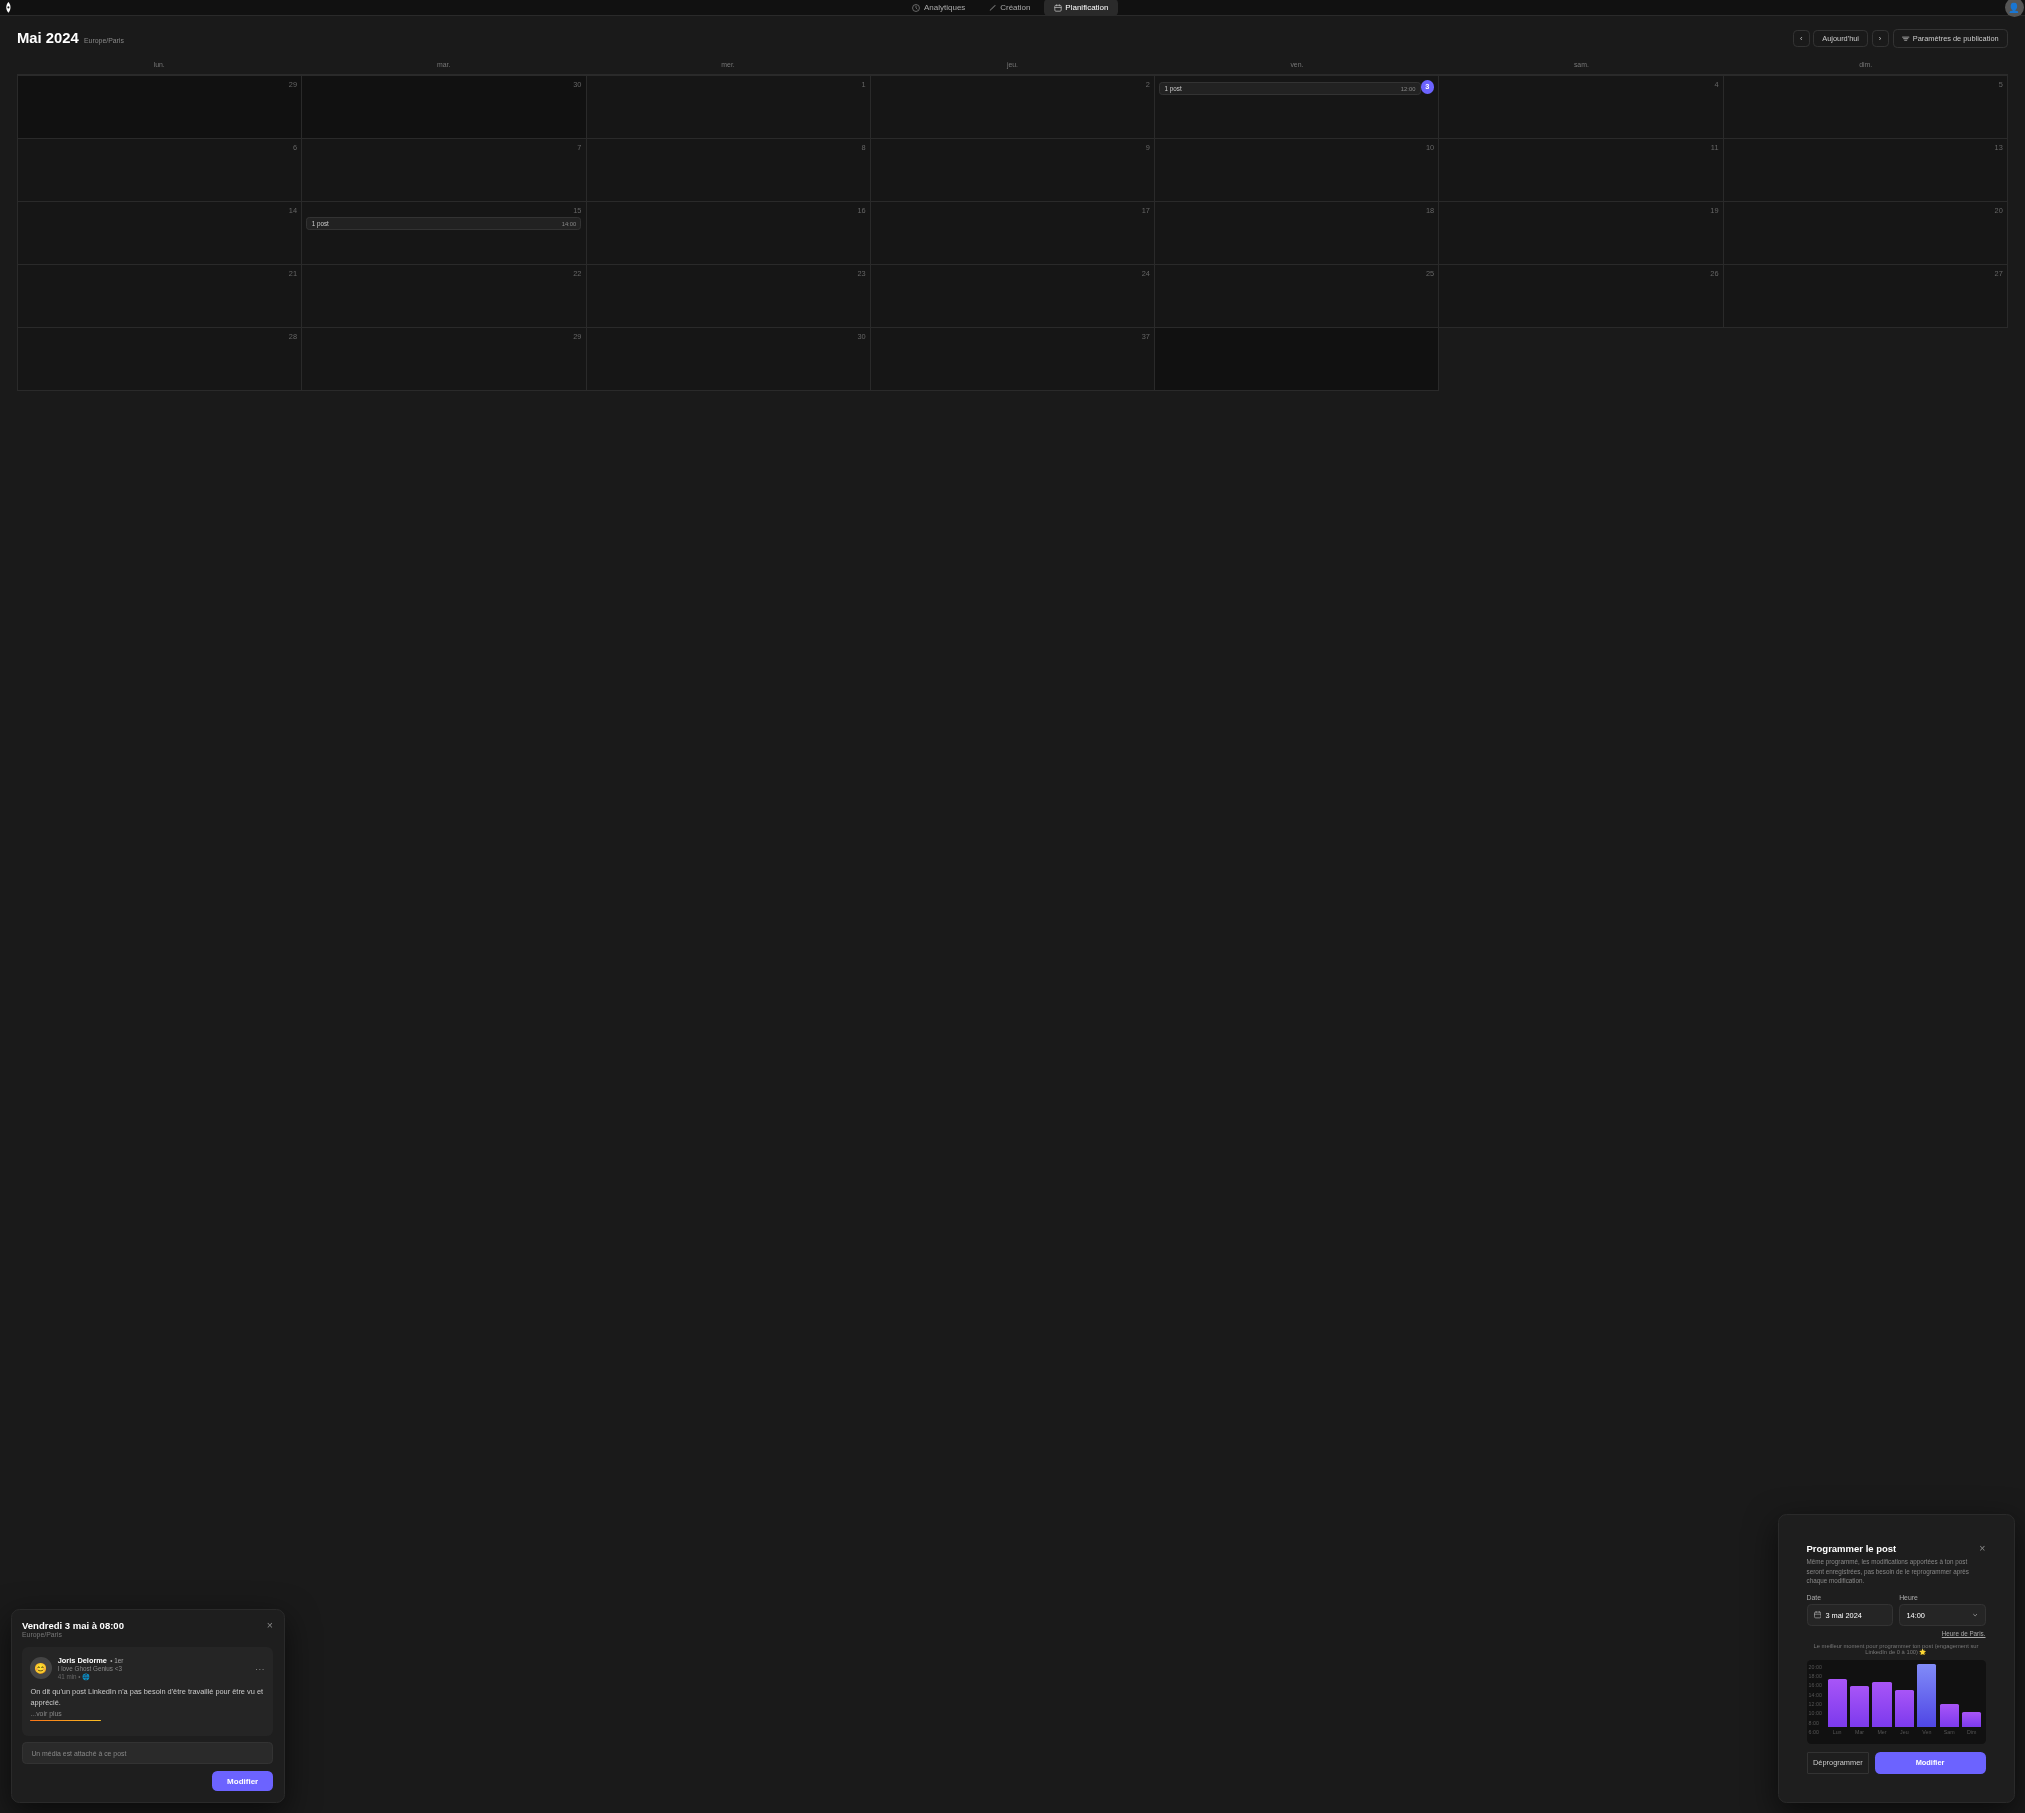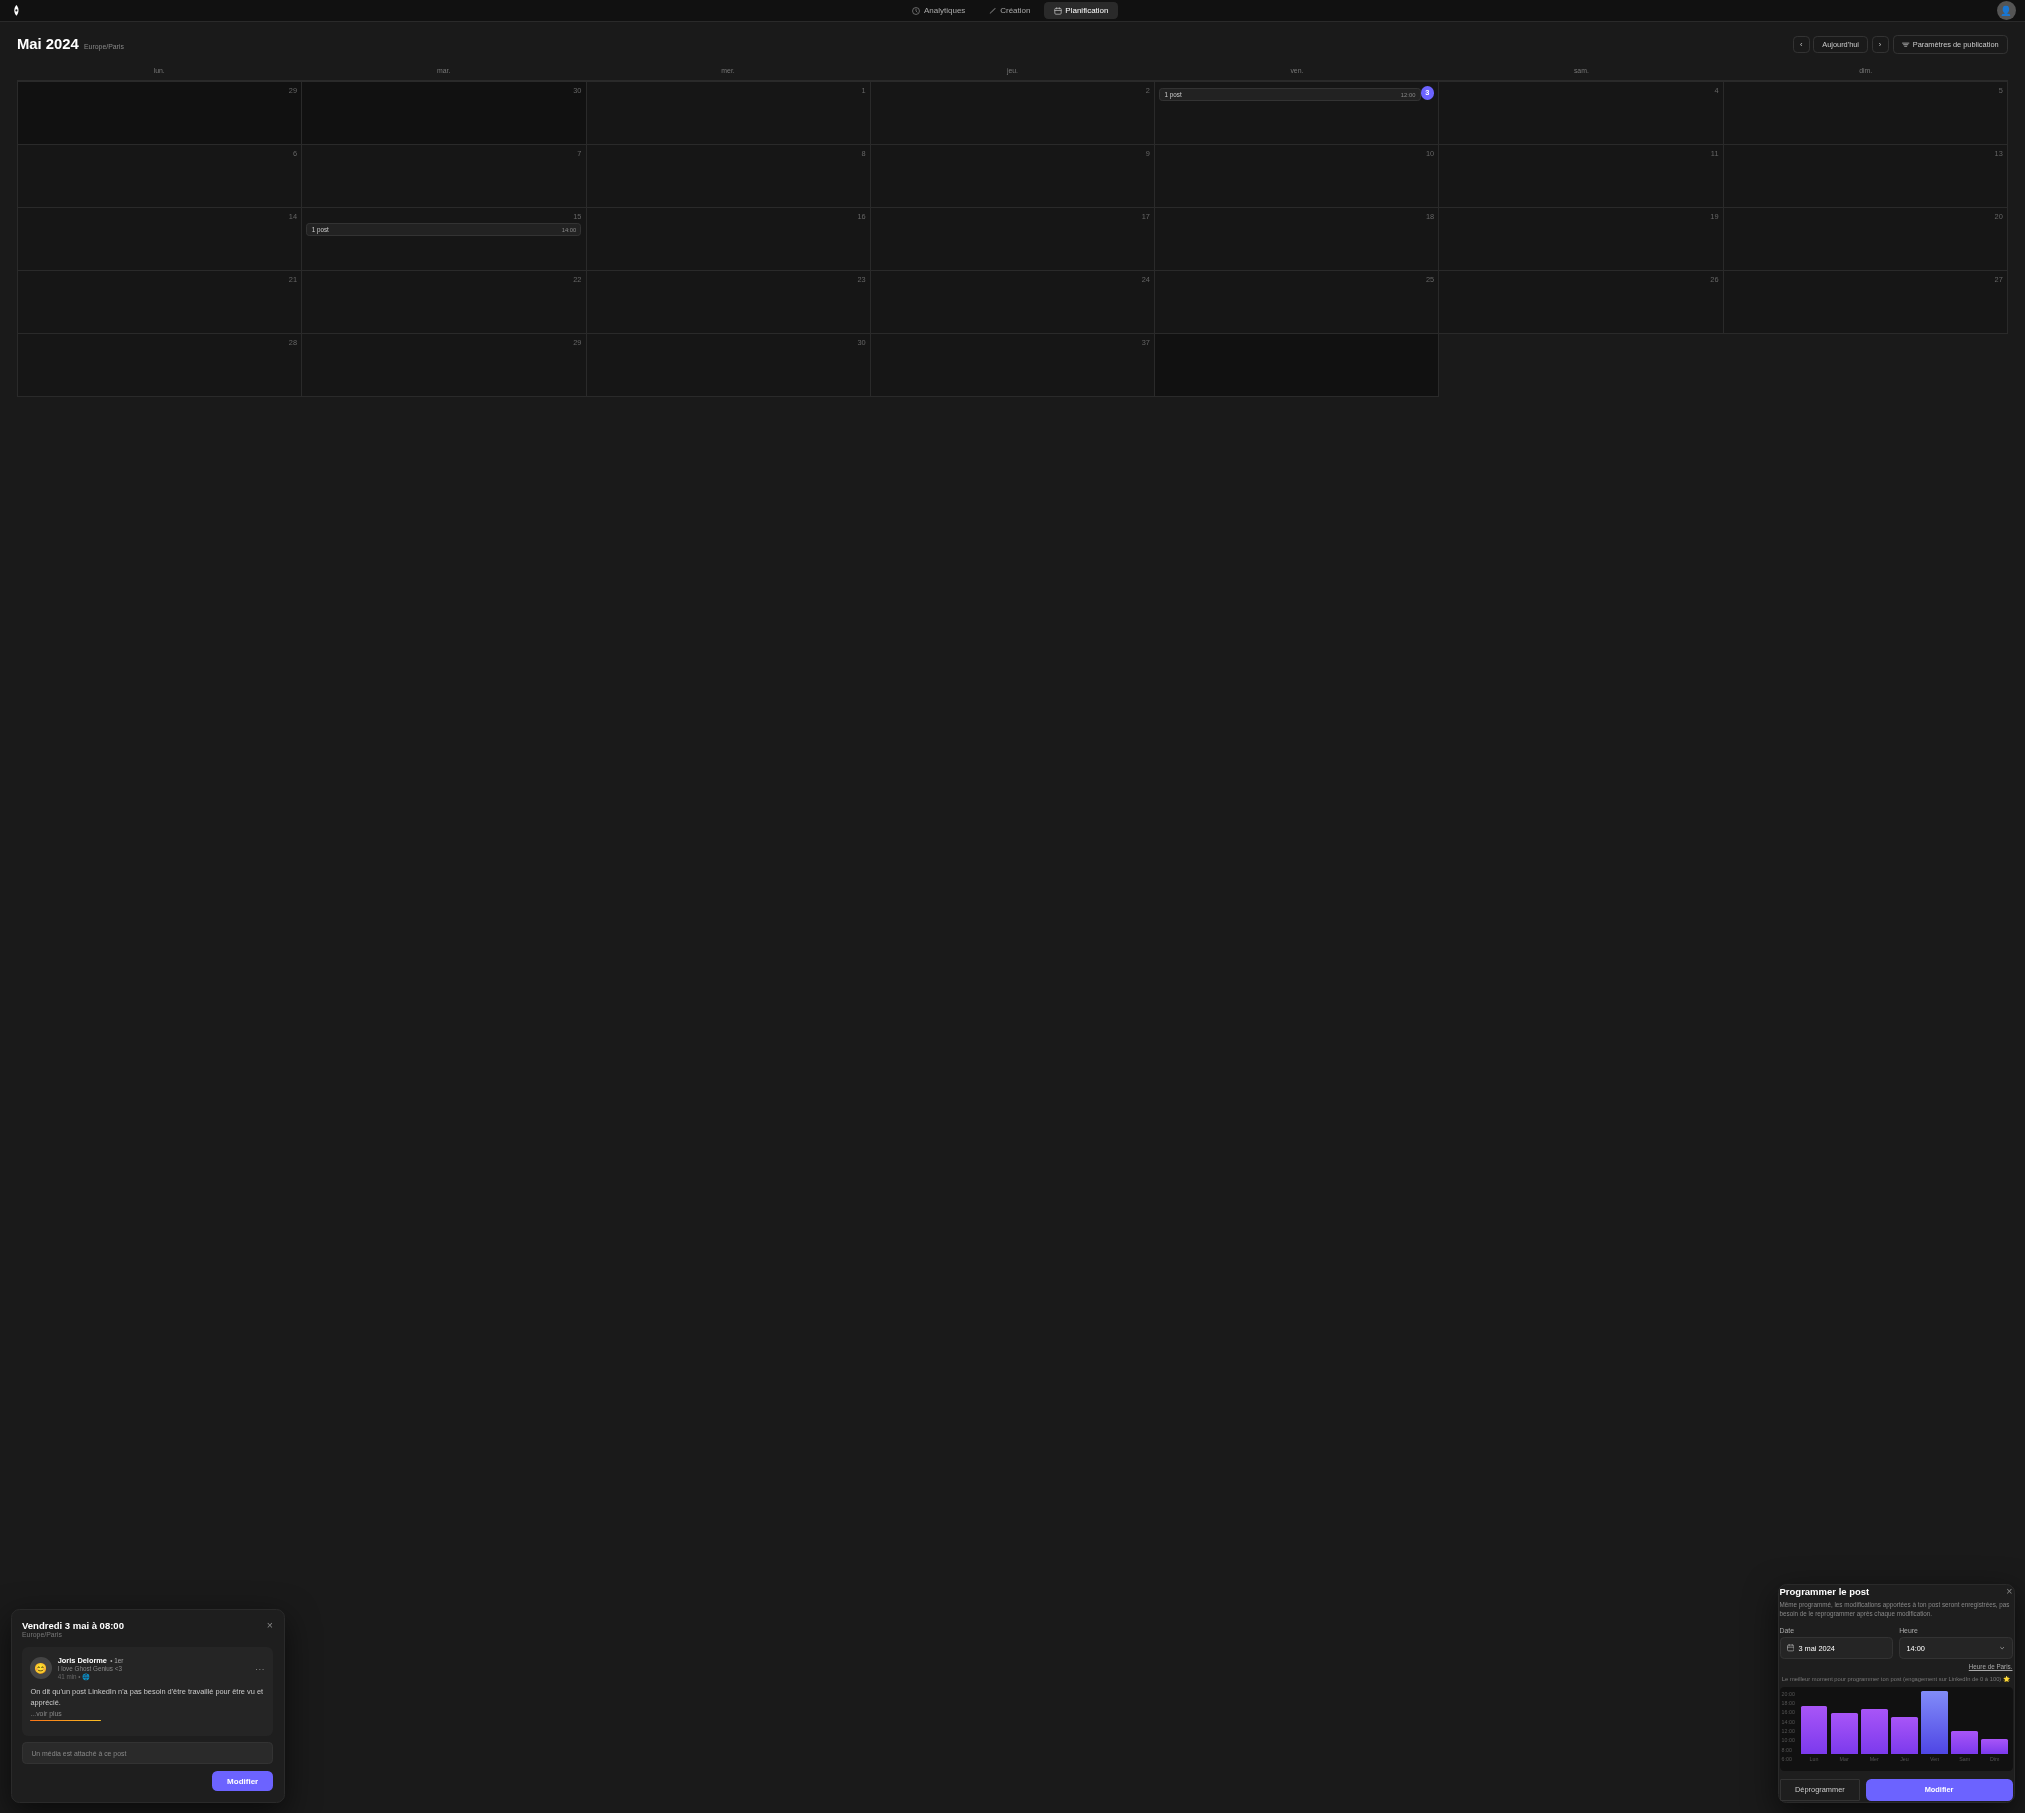--- a/index.html
+++ b/index.html
@@ -9,22 +9,22 @@
       color: #fff;
       min-height: 100vh;
       overflow: hidden;
     }
 
     
     .topnav {
       display: flex;
       align-items: center;
       justify-content: space-between;
-      padding: 0 9px;
-      height: 22px;
+      padding: 0 1px;
+      height: 16px;
       background: #111;
       border-bottom: 0.5px solid #2a2a2a;
     }
     .topnav-logo {
       width: 14.8px;
       height: 14.8px;
     }
     .topnav-center {
       display: flex;
       gap: 4.2px;
@@ -324,21 +324,21 @@
 
     
     .popup-schedule {
       position: absolute;
       bottom: 10.5px;
       right: 10.5px;
       width: 237px;
       background: #1e1e1e;
       border-radius: 8.4px;
       border: 0.5px solid #2a2a2a;
-      padding: 1px;
+      padding: 28px;
       z-index: 100;
       box-shadow: 0 10.5px 32px rgba(0,0,0,0.6);
       margin-left: 42px;
     }
     .popup-schedule-header {
       display: flex;
       justify-content: space-between;
       align-items: flex-start;
       margin-bottom: 3.2px;
     }

